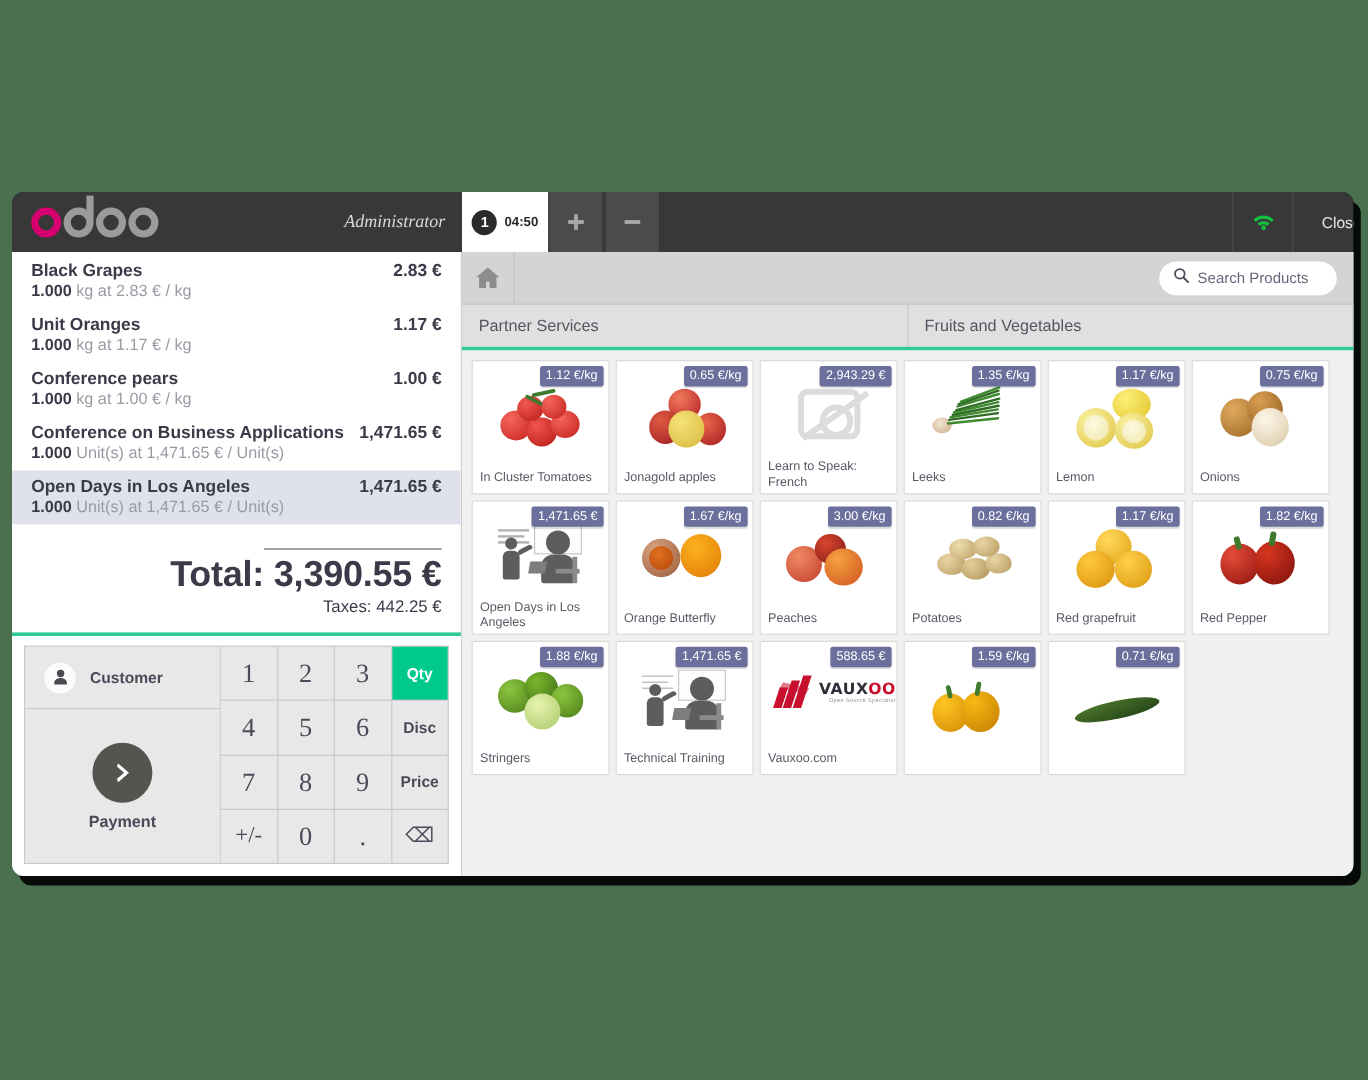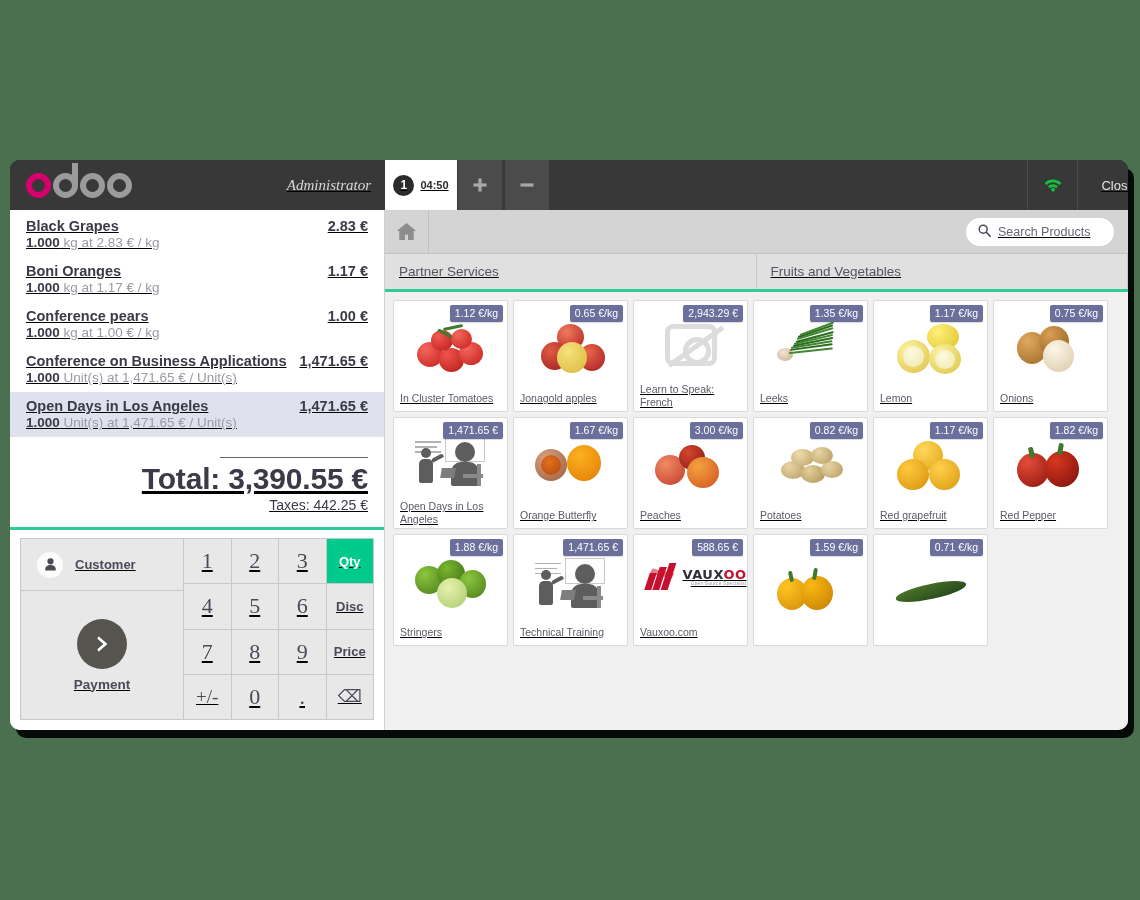--- a/index.html
+++ b/index.html
@@ -17,21 +17,20 @@
     left: 10px;
     top: 160px;
     width: 1118px;
     height: 570px;
     background: #000000;
     border-radius: 10px;
     box-shadow: 6px 8px 0 rgba(0,0,0,0.9);
     overflow: hidden;
     display: flex;
     flex-direction: column;
-    text-decoration: underline;
   }
 
   
   #topbar {
     height: 50px;
     background: #383838;
     display: flex;
     align-items: stretch;
     flex: 0 0 50px;
     position: relative;
@@ -613,21 +612,21 @@
       <div id="order-scroll">
           <div class="order-line">
             <div class="ol-top">
               <span class="ol-name">Black Grapes</span>
               <span class="ol-price">2.83 €</span>
             </div>
             <div class="ol-sub"><b>1.000</b><span> kg at 2.83 € / kg</span></div>
           </div>
           <div class="order-line">
             <div class="ol-top">
-              <span class="ol-name">Boni Oranges</span>
+              <span class="ol-name">Unit Oranges</span>
               <span class="ol-price">1.17 €</span>
             </div>
             <div class="ol-sub"><b>1.000</b><span> kg at 1.17 € / kg</span></div>
           </div>
           <div class="order-line">
             <div class="ol-top">
               <span class="ol-name">Conference pears</span>
               <span class="ol-price">1.00 €</span>
             </div>
             <div class="ol-sub"><b>1.000</b><span> kg at 1.00 € / kg</span></div>

